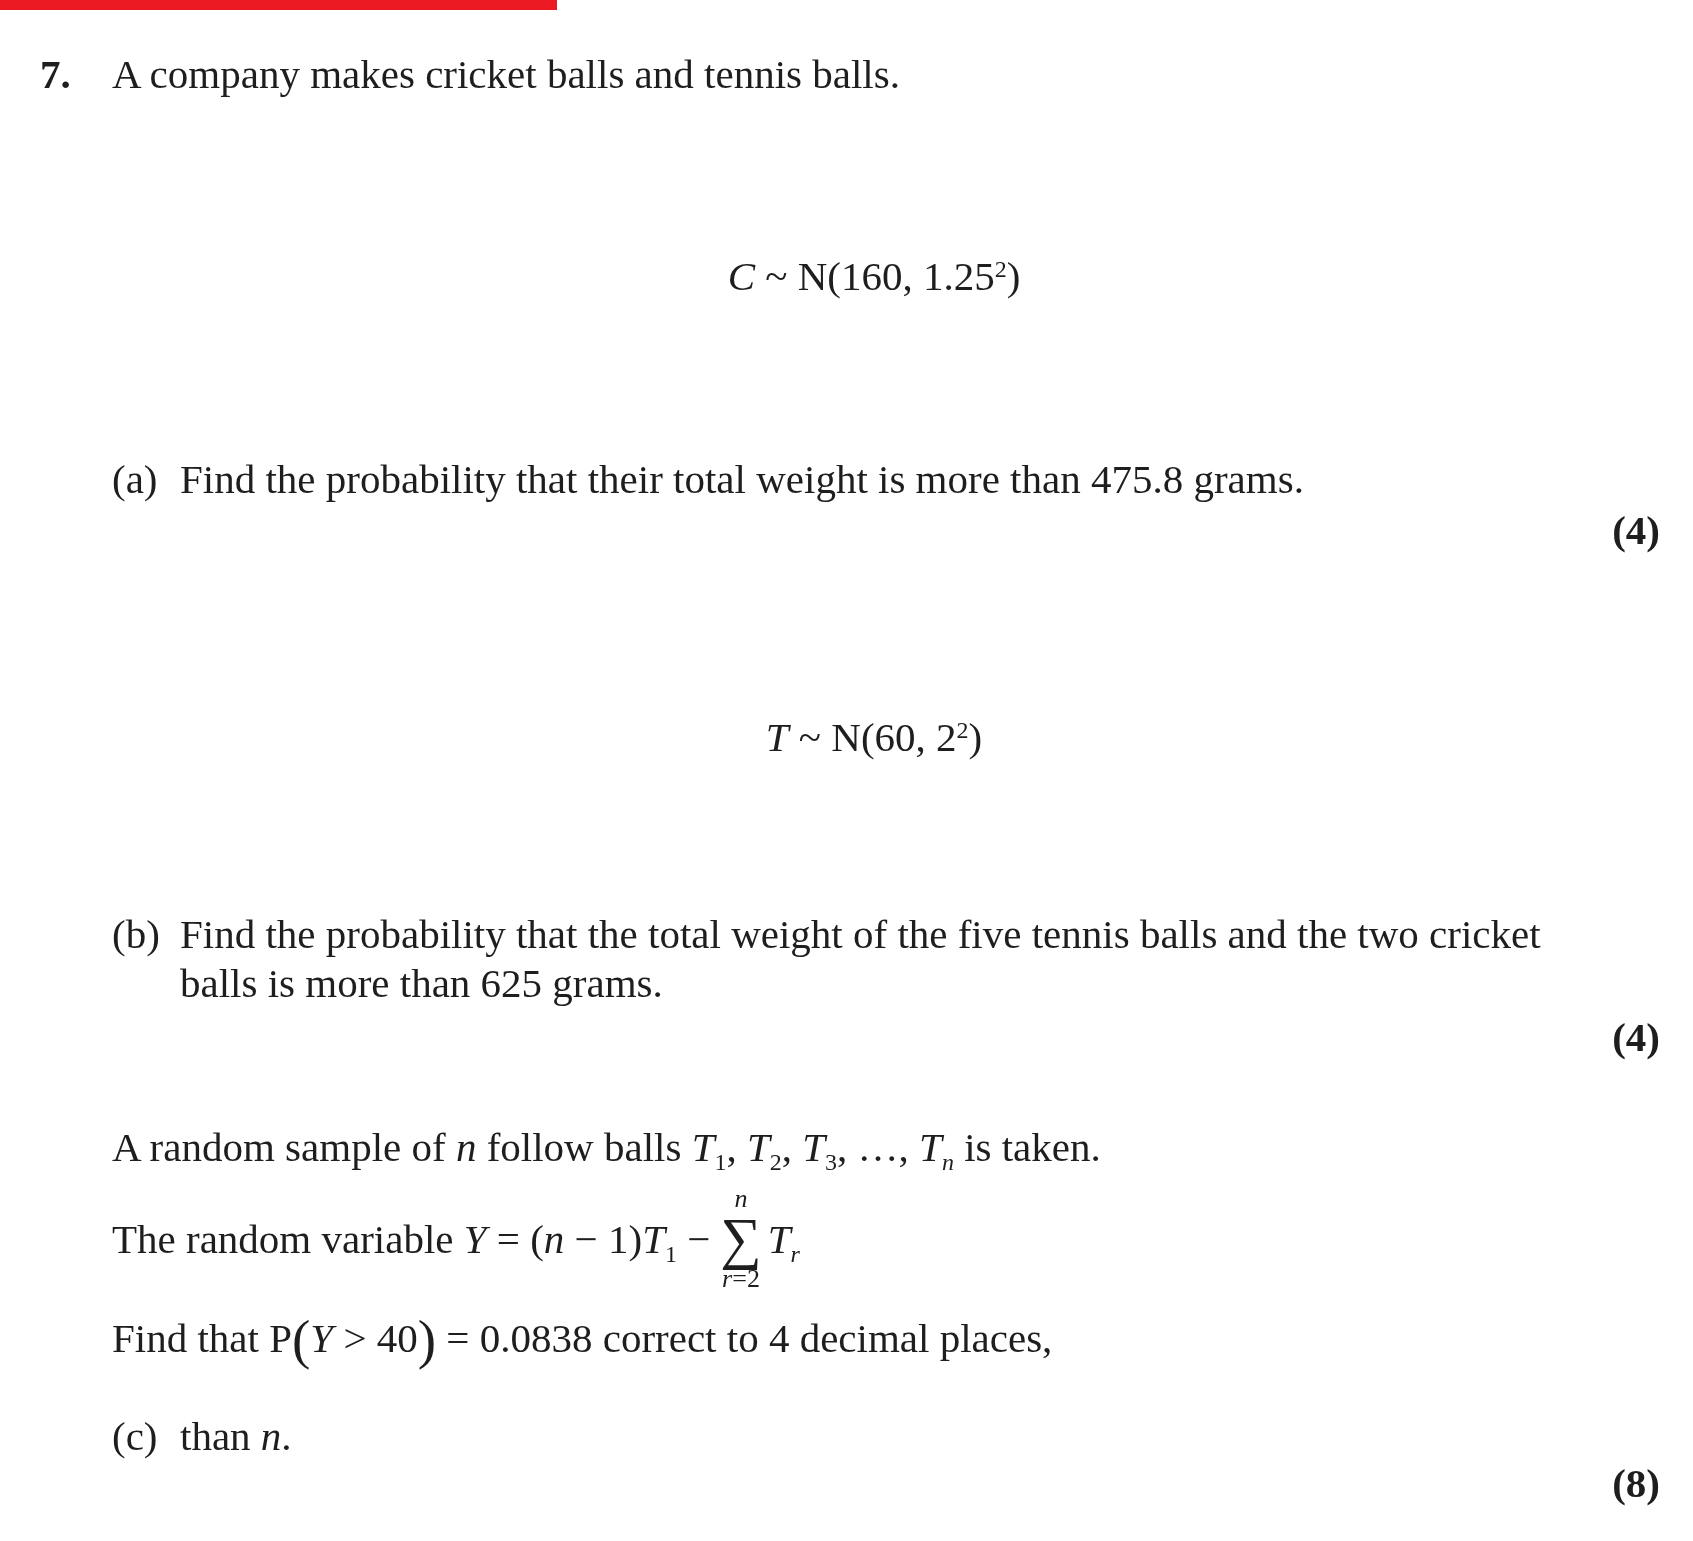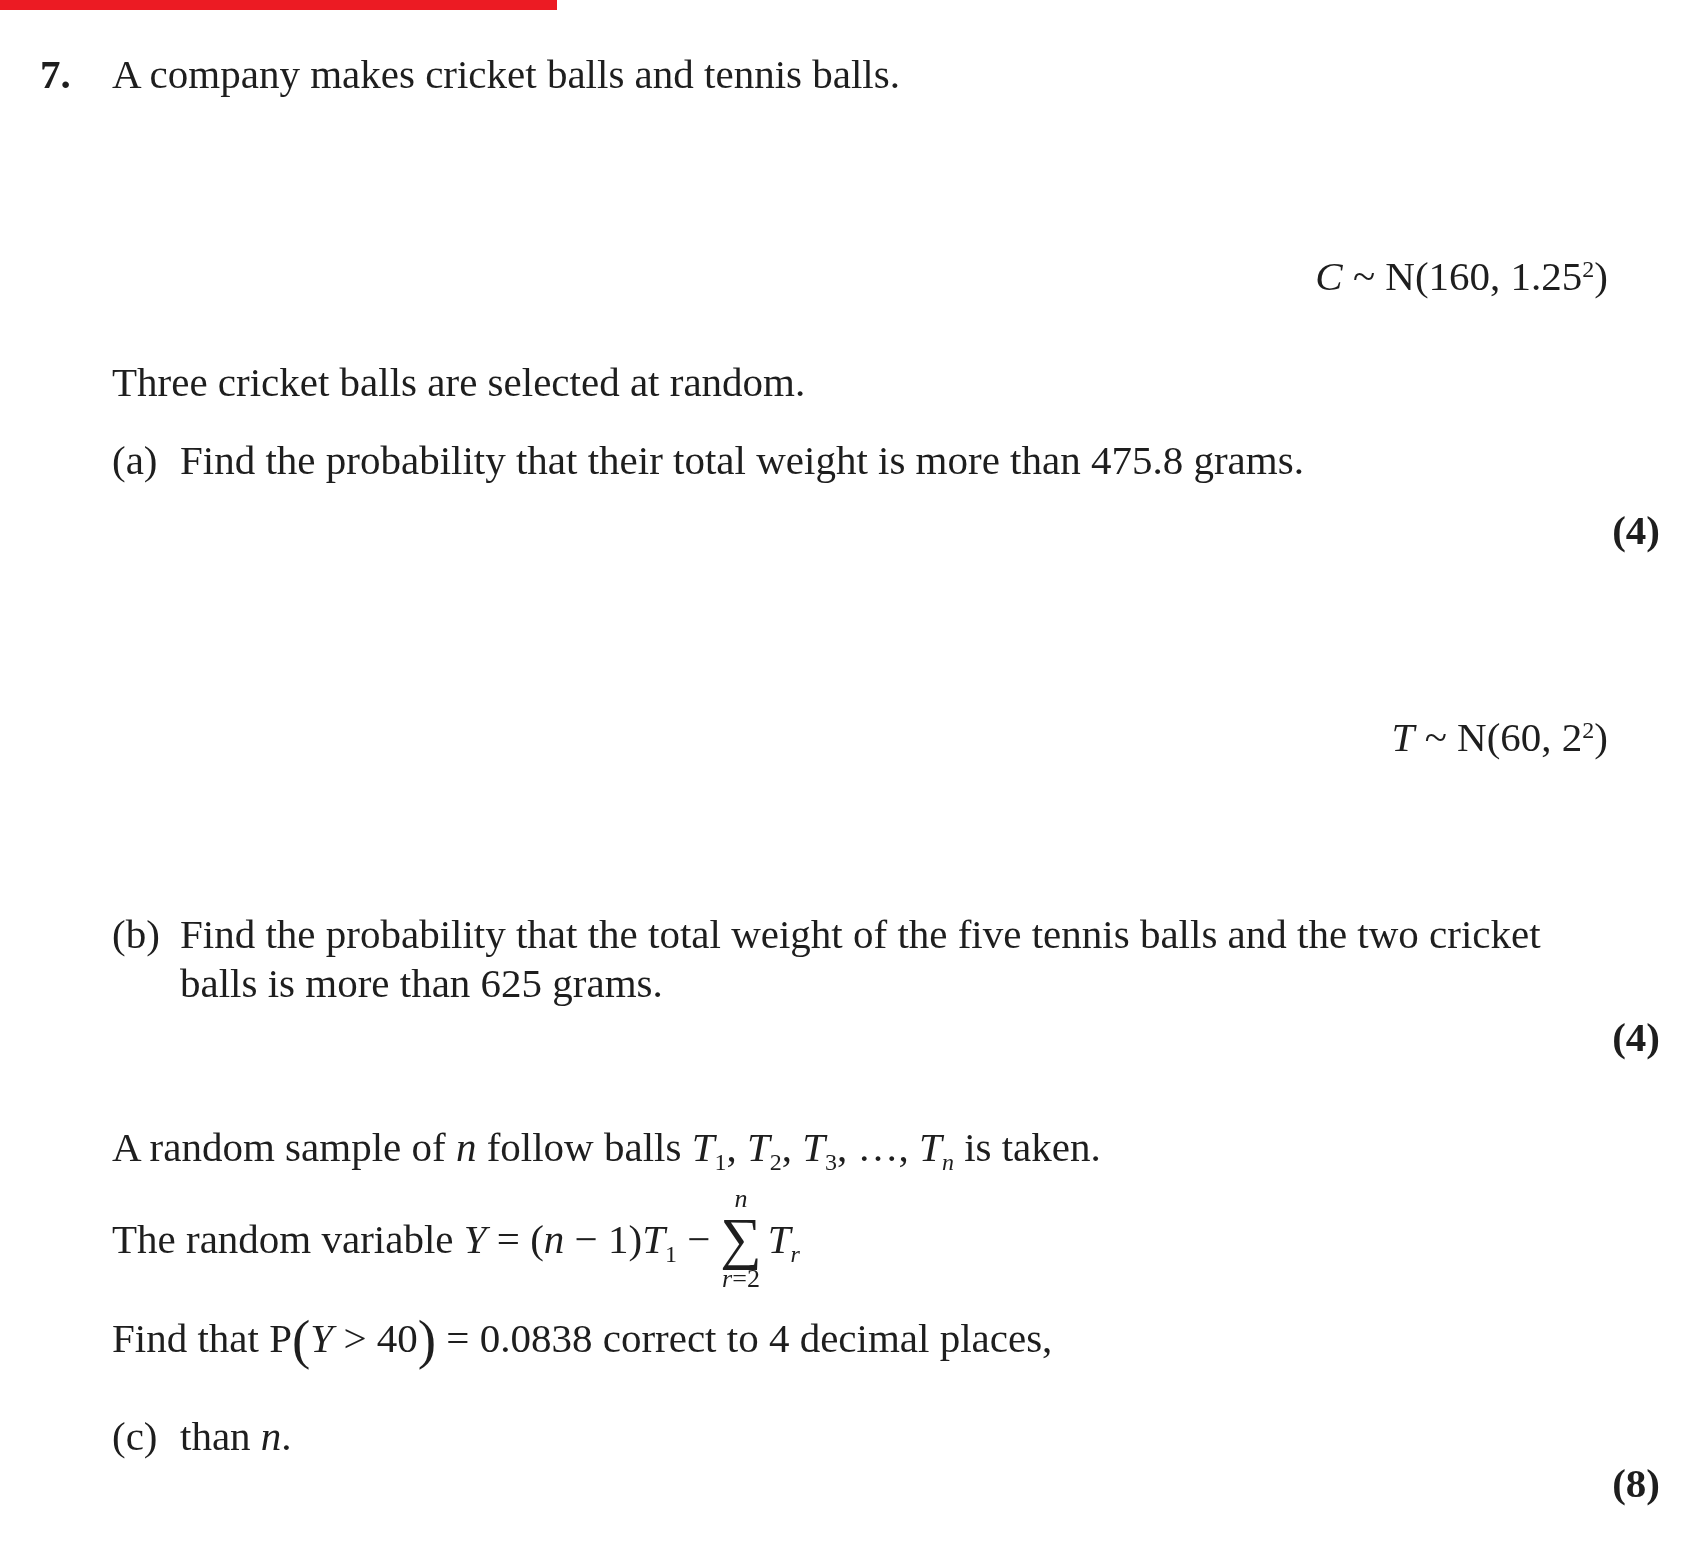--- a/index.html
+++ b/index.html
@@ -11,21 +11,21 @@
     font-size:41px;
     color:#1e1e1e;
     overflow:hidden;
   }
   .redbar{position:absolute;top:0;left:0;width:557px;height:10px;background:#ec1b23;}
   .line{position:absolute;line-height:50px;white-space:nowrap;font-family:Liberation Serif, serif;}
   .qline{left:40px;}
   .qnum{display:inline-block;width:72px;font-weight:bold;}
   .body-left{left:112px;}
   .indent2{left:180px;}
-  .center{left:100px;width:1508px;text-align:right;}
+  .center{left:120px;width:1508px;text-align:center;}
   .marks{left:112px;width:1548px;text-align:right;font-weight:bold;}
   .plabel{display:inline-block;width:68px;}
   .it{font-style:italic;}
   sup{font-size:24px;line-height:0;vertical-align:13px;}
   sub{font-size:24px;line-height:0;vertical-align:-9px;}
   .bigp{font-size:55px;line-height:0;vertical-align:-6px;font-weight:normal;}
   .yline{position:absolute;left:112px;top:1183px;height:112px;display:flex;align-items:center;white-space:nowrap;}
   .grp{display:inline-block;}
   .sigstack{display:inline-flex;flex-direction:column;align-items:center;margin:0 6px 0 10px;}
   .sig-top,.sig-bot{font-size:26px;line-height:26px;}
@@ -40,23 +40,22 @@
 
   <div class="line qline" style="top:49px">
     <span class="qnum">7.</span><span>A company makes cricket balls and tennis balls.</span>
   </div>
 
 
   <div class="line center" style="top:251px">
     <span class="it">C</span><span> ~ N(160, 1.25</span><sup>2</sup><span>)</span>
   </div>
 
-  <div class="line body-left" style="top:357px">Three cricket balls are selected at random.</div>
 
-  <div class="line body-left" style="top:435px">
+  <div class="line body-left" style="top:454px">
     <span class="plabel">(a)</span><span>Find the probability that their total weight is more than 475.8 grams.</span>
   </div>
   <div class="line marks" style="top:505px">(4)</div>
 
 
   <div class="line center" style="top:712px">
     <span class="it">T</span><span> ~ N(60, 2</span><sup>2</sup><span>)</span>
   </div>
 
 

